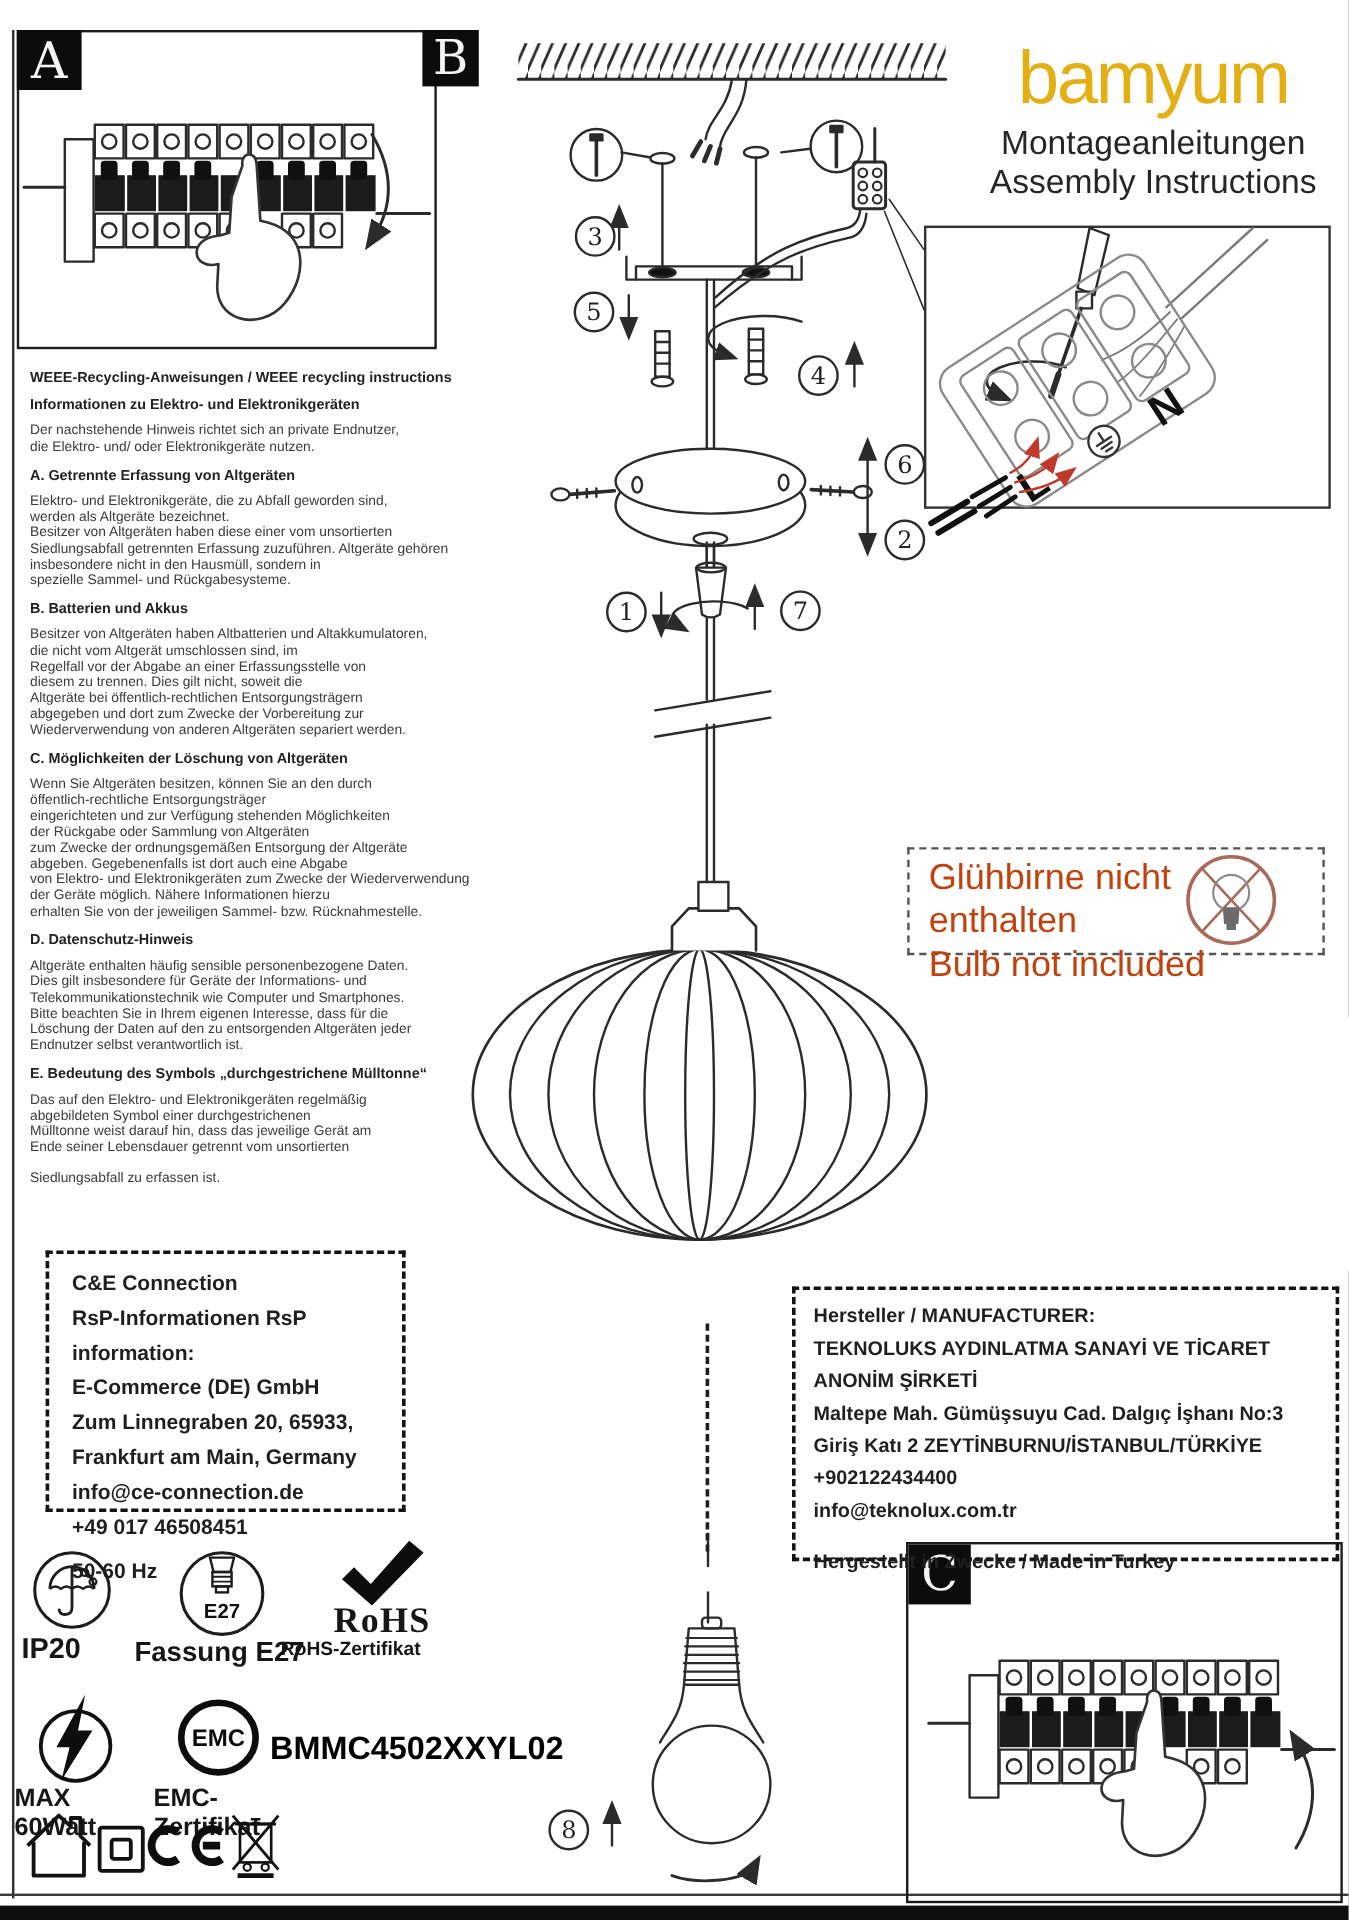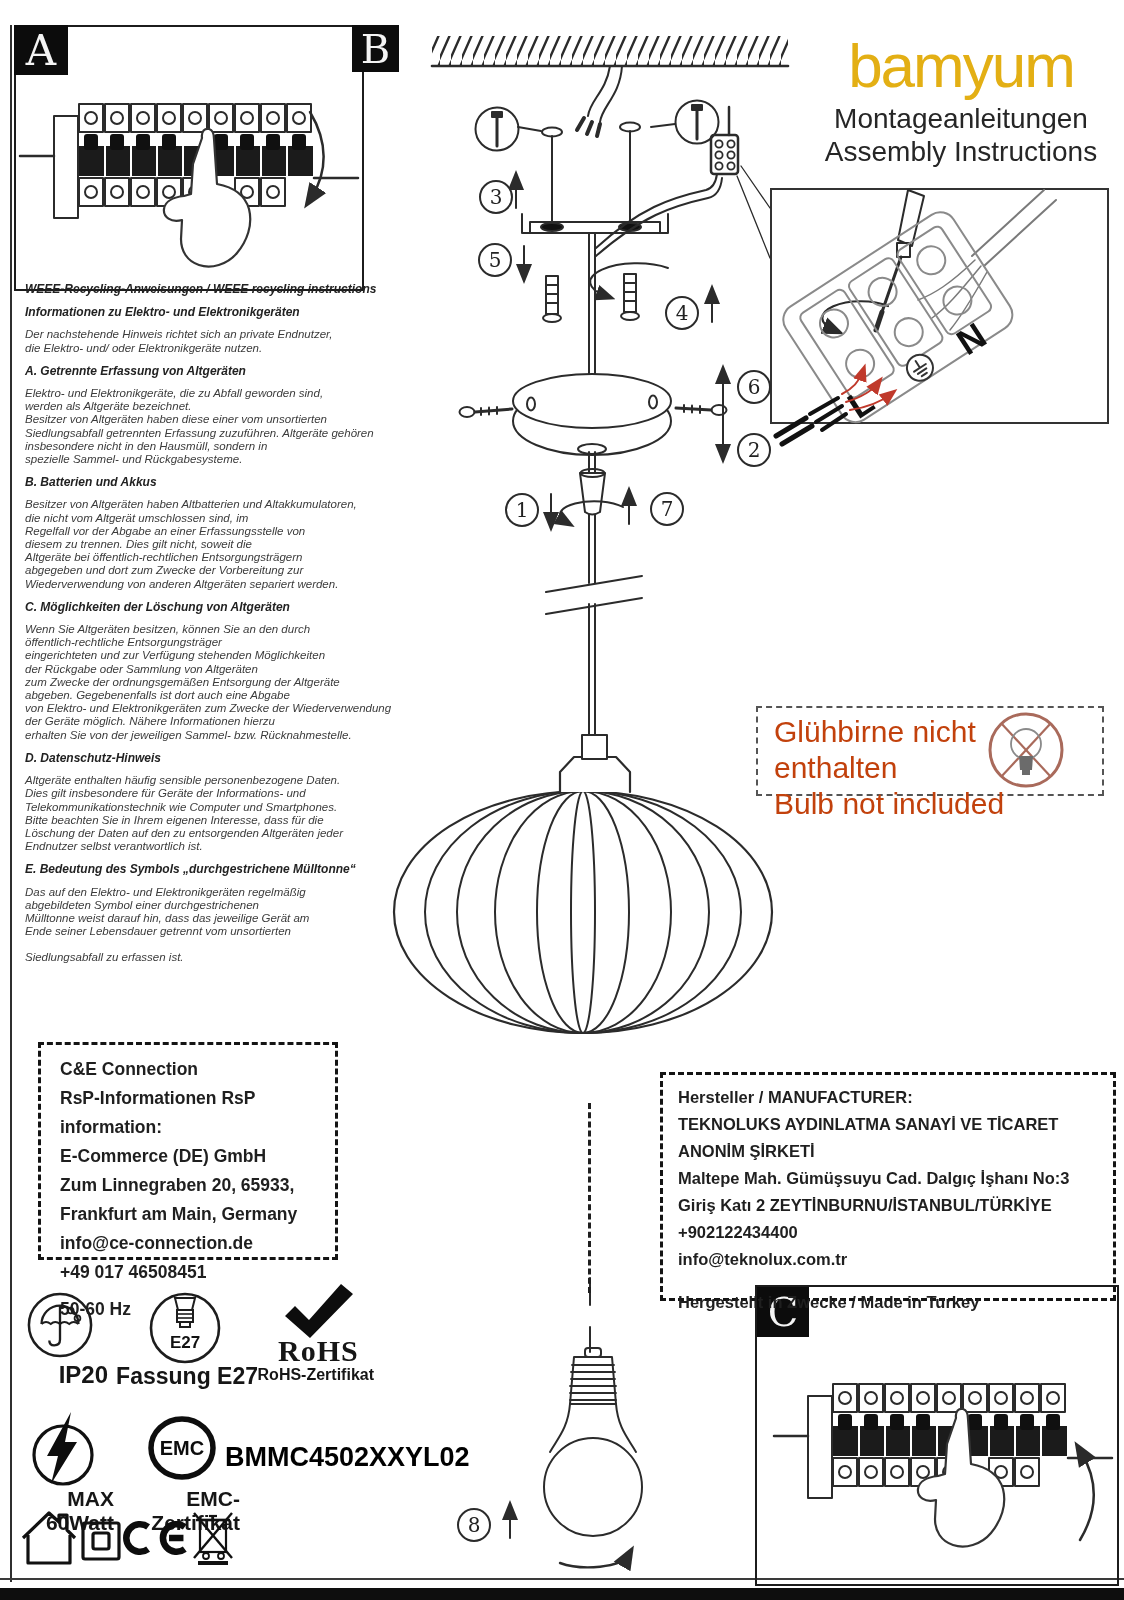--- a/index.html
+++ b/index.html
@@ -21,33 +21,33 @@
   .plabel{background:#0c0c0c;color:#f4f4f4;font-family:"DejaVu Serif",serif;
           display:flex;align-items:center;justify-content:center;}
   .plabel-a{left:14px;top:25px;width:54px;height:50px;font-size:42px;}
   .plabel-b{left:352px;top:25px;width:47px;height:47px;font-size:40px;}
   .plabel-c{left:757px;top:1287px;width:52px;height:50px;font-size:40px;}
   
   .brand{left:808px;top:30px;width:306px;text-align:center;}
   .brand .logo{font-size:62px;font-weight:normal;letter-spacing:-2px;color:#E3AF14;line-height:72px;}
   .brand .sub{font-size:28px;color:#262626;line-height:33px;}
   
-  .weee{left:25px;top:283px;width:432px;font-size:11.5px;line-height:13.2px;color:#3b3b3b;font-style:italic;}
+  .weee{left:25px;top:308px;width:432px;font-size:11.5px;line-height:13.2px;color:#3b3b3b;}
   .weee .w-title{font-weight:bold;font-size:12px;color:#222;margin-bottom:10px;}
   .weee .w-h{font-weight:bold;font-size:12px;color:#222;margin:10px 0 9px;}
   .weee p{margin:0;white-space:pre-line;}
   .weee .w-foot{margin-top:13px;}
   
   .rsp-text{left:60px;top:1055px;width:270px;font-size:17.5px;line-height:29px;font-weight:bold;color:#1f1f1f;}
   .rsp-freq{margin-top:8px;}
   .man-text{left:678px;top:1084px;width:430px;font-size:16.5px;line-height:27px;font-weight:bold;color:#1f1f1f;}
   .man-made{margin-top:16px;}
   .bulb-text{left:774px;top:714px;width:240px;font-size:30px;line-height:36px;color:#c2410c;}
   
-  .cl{position:absolute;font-weight:bold;color:#161616;text-align:right;}
+  .cl{position:absolute;font-weight:bold;color:#161616;text-align:left;}
   .lab-ip20{left:18px;top:1361px;width:90px;font-size:24px;}
   .lab-fassung{left:112px;top:1363px;width:146px;font-size:23px;}
   .lab-rohs{left:278px;top:1334px;width:90px;font-size:30px;letter-spacing:1px;text-align:left;font-family:Liberation Serif, serif;}
   .lab-rohszert{left:234px;top:1366px;width:140px;font-size:16px;}
   .lab-max{left:12px;top:1487px;width:102px;font-size:21px;}
   .lab-emczert{left:128px;top:1487px;width:112px;font-size:21px;}
   .lab-model{left:225px;top:1442px;width:240px;font-size:27px;text-align:right;color:#000;}
   
   .step{position:absolute;width:30px;height:30px;border:2px solid #2b2b2b;border-radius:50%;
         display:flex;align-items:center;justify-content:center;

